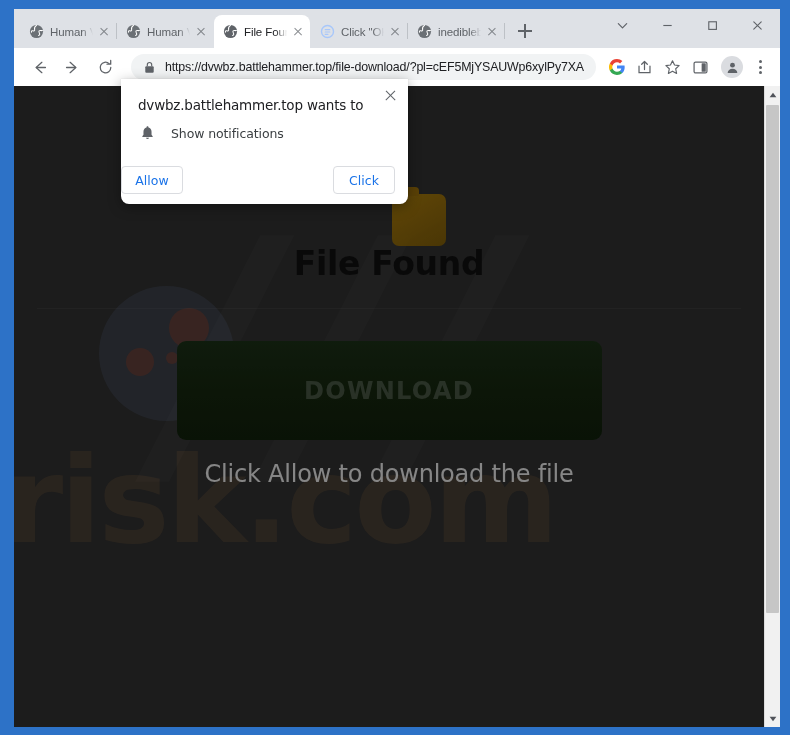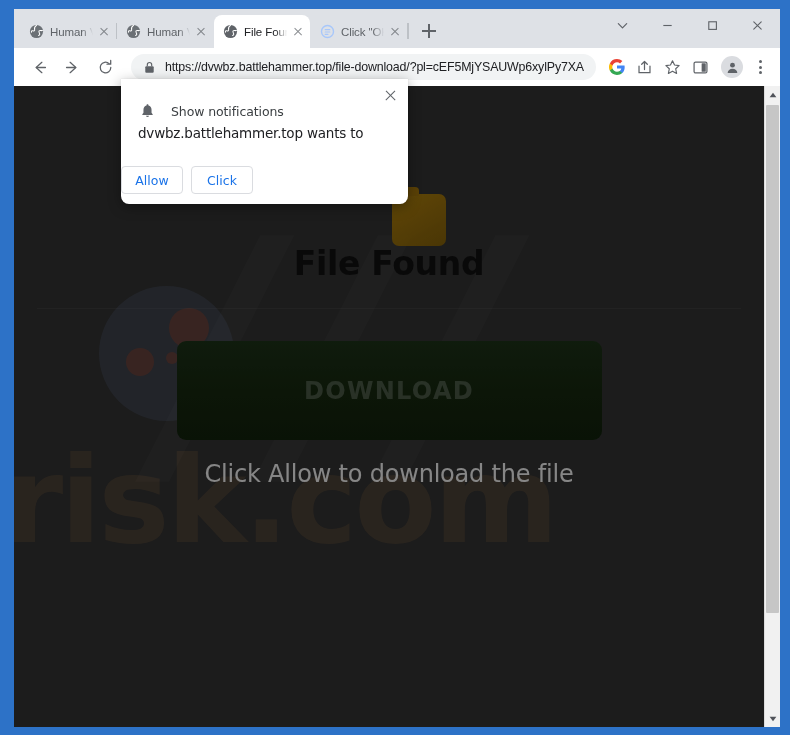--- a/index.html
+++ b/index.html
@@ -367,21 +367,21 @@
     padding: 12px 17px 0 19px;
   }
   #bell-icon { flex: 0 0 16px; margin-right: 15px; display: flex; }
   #dialog-perm-label {
     font-size: 12.5px;
     color: #3c4043;
     letter-spacing: -0.1px;
   }
   #dialog-actions {
     display: flex;
-    justify-content: flex-start;
+    justify-content: space-between;
     gap: 8px;
     padding: 25px 13px 0 0;
   }
   .dlg-btn {
     min-width: 62px;
     height: 28px;
     border: 1px solid #dadce0;
     border-radius: 4px;
     background: #fff;
     color: #1a73e8;
@@ -441,20 +441,30 @@
           <svg width="15" height="15" viewBox="0 0 16 16">
               <circle cx="8" cy="8" r="6.4" fill="none" stroke="#a8c7fa" stroke-width="1.5"></circle>
               <path d="M5.5 8.5h5M5.5 6h5M5.5 11h3" stroke="#a8c7fa" stroke-width="1.2" stroke-linecap="round"></path>
             </svg>
         </span>
         <span class="tab-title">Click "OK</span>
         <span class="tab-close"></span>
       </div>
       <div class="tab-sep"></div>
 
+      <div class="tab">
+        <span class="tab-favicon">
+          <svg width="15" height="15" viewBox="0 0 16 16">
+              <circle cx="8" cy="8" r="7" fill="#6b7075"></circle>
+              <path d="M8 1.4c-1.6 1-2.4 3-2 4.6.3 1.3-.9 1.7-1.8 1.3-1-.4-1.9.3-1.6 1.4M14.3 7c-1.3.3-2.6-.6-3.5.3-.8.8.2 2 .6 3 .3.8-.3 1.6-1.1 2" stroke="#fff" stroke-width="1.1" fill="none" stroke-linecap="round"></path>
+            </svg>
+        </span>
+        <span class="tab-title">inedibleb</span>
+        <span class="tab-close"></span>
+      </div>
       <div class="tab-sep"></div>
 
       <div id="new-tab-btn"></div>
 
       <div id="window-controls">
         <div class="wc">
           <svg width="13" height="13" viewBox="0 0 14 14">
               <path d="M2.5 5 7 9.5 11.5 5" stroke="#5f6368" stroke-width="1.3" fill="none" stroke-linecap="round" stroke-linejoin="round"></path>
             </svg>
         </div>
@@ -581,30 +591,30 @@
         <div class="sb-arrow">
           <svg width="8" height="6" viewBox="0 0 8 6">
               <path d="M4 5.2.6.8h6.8z" fill="#50535a"></path>
             </svg>
         </div>
       </div>
     </div>
 
     <div id="permission-dialog">
       <div id="dialog-close"></div>
+      <div id="dialog-title">dvwbz.battlehammer.top wants to</div>
       <div id="dialog-perm-row">
         <span id="bell-icon">
           <svg width="15" height="16" viewBox="0 0 16 17">
               <path d="M8 1.2c-.6 0-1.05.5-1.05 1.05v.5C4.9 3.2 3.7 4.9 3.7 7.1v3.3l-1.2 1.5v.8h11v-.8l-1.2-1.5V7.1c0-2.2-1.2-3.9-3.25-4.35v-.5C9.05 1.7 8.6 1.2 8 1.2z" fill="#5f6368"></path>
               <path d="M6.4 13.6a1.65 1.65 0 0 0 3.2 0z" fill="#5f6368"></path>
             </svg>
         </span>
         <span id="dialog-perm-label">Show notifications</span>
       </div>
-      <div id="dialog-title">dvwbz.battlehammer.top wants to</div>
       <div id="dialog-actions">
         <div class="dlg-btn">Allow</div>
         <div class="dlg-btn">Click</div>
       </div>
     </div>
 
   </div>
 </div>
 
 </body></html>

